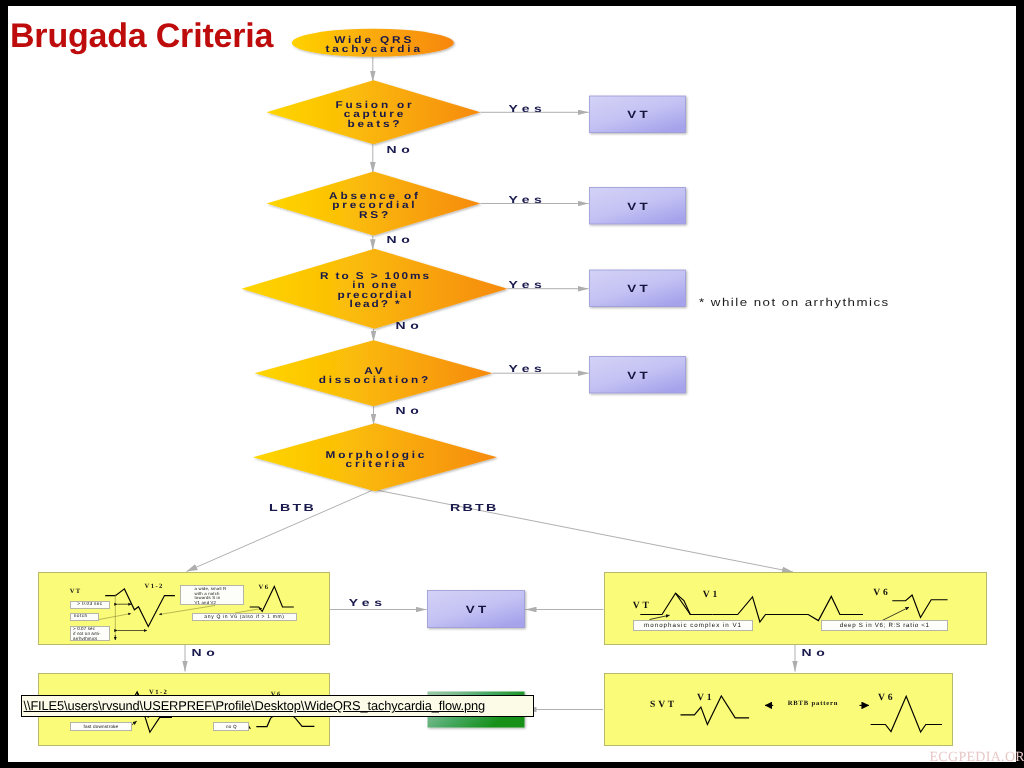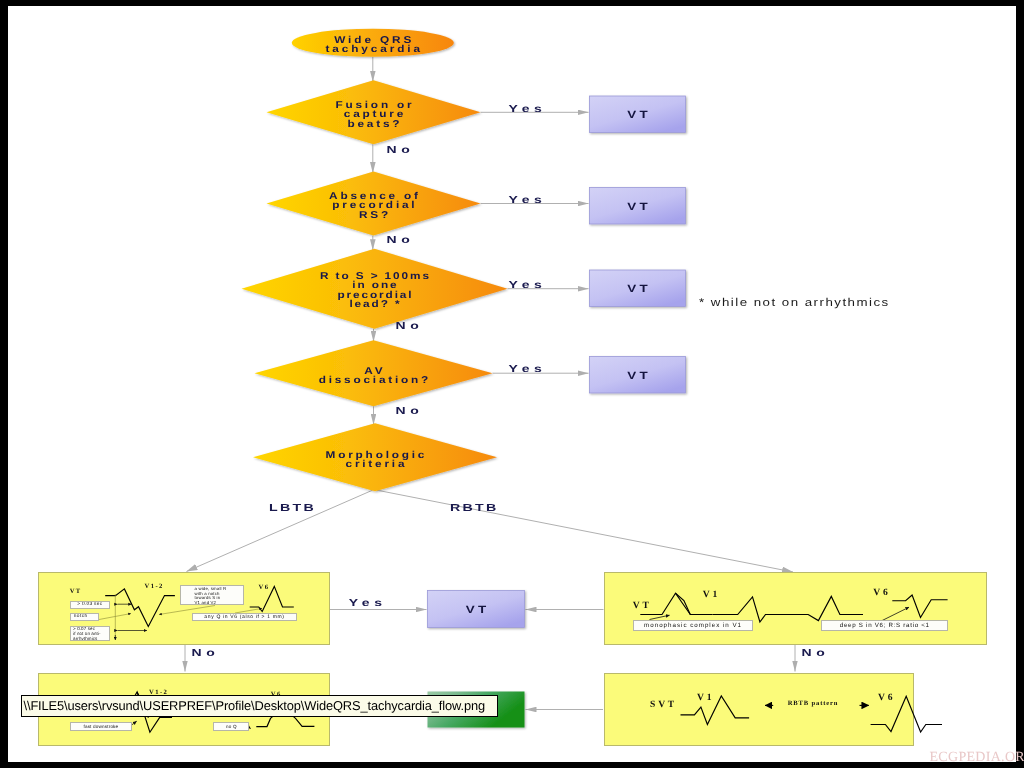--- a/index.html
+++ b/index.html
@@ -86,20 +86,21 @@
         <polygon points="375,423.2 497,457.2 375,491.2 253,457.2" fill="url(#gOrange)" filter="url(#softShadow)"></polygon>
         <rect x="589.5" y="96" width="96" height="36.5" fill="url(#gVT)" stroke="#9B99D8" stroke-width="0.8" filter="url(#softShadow)"></rect>
         <rect x="589.5" y="187.5" width="96" height="36.5" fill="url(#gVT)" stroke="#9B99D8" stroke-width="0.8" filter="url(#softShadow)"></rect>
         <rect x="589.5" y="270" width="96" height="36.5" fill="url(#gVT)" stroke="#9B99D8" stroke-width="0.8" filter="url(#softShadow)"></rect>
         <rect x="589.5" y="356.5" width="96" height="36.5" fill="url(#gVT)" stroke="#9B99D8" stroke-width="0.8" filter="url(#softShadow)"></rect>
         <rect x="427.5" y="590.5" width="97" height="37" fill="url(#gVT)" stroke="#9B99D8" stroke-width="0.8" filter="url(#softShadow)"></rect>
         <rect x="427.5" y="691.5" width="97" height="36" fill="url(#gGreen)" stroke="none" filter="url(#softShadow)"></rect>
       </g>
   </svg>
 
+  <div class="abs" style="left:10px;top:17px;font-size:34px;font-weight:bold;color:#BE0B0B;letter-spacing:-0.2px;">Brugada Criteria</div>
 
   <div id="panels">
       <div style="position:absolute;left:37.5px;top:571.5px;width:292px;height:73px;background:#FBFB7A;border:1px solid #B9B96B;box-sizing:border-box;">
         <svg width="292" height="73" viewBox="0 0 292 73" style="position:absolute;left:0;top:0;overflow:visible">
           <defs>
             <marker id="arrKb" markerWidth="5" markerHeight="5" refX="4.6" refY="2.5" orient="auto">
               <path d="M0,0.3 L5,2.5 L0,4.7 z" fill="#111"></path>
             </marker>
             <marker id="arrKs" markerWidth="7" markerHeight="7" refX="6.6" refY="3.5" orient="auto">
               <path d="M0,0 L7,3.5 L0,7 z" fill="#000"></path>
@@ -171,21 +172,21 @@
           <polyline points="287.3,27.7 300.6,27.7 307.1,22.0 315.5,44.5 326.2,26.7 342.6,26.7" fill="none" stroke="#000" stroke-width="1.15" stroke-linejoin="miter"></polyline>
           <path d="M44.5,46.5 L64.5,42.2" stroke="#111" stroke-width="0.8" fill="none" marker-end="url(#arrKb)"></path>
           <path d="M277.0,47.6 L304.0,34.2" stroke="#111" stroke-width="0.8" fill="none" marker-end="url(#arrKb)"></path>
         </svg>
         <div style="position:absolute;left:28.3px;top:27.6px;font-size:9.6px;font-weight:bold;color:#111;font-family:&quot;Liberation Serif&quot;,serif;letter-spacing:2.8px;white-space:nowrap;">VT</div>
         <div style="position:absolute;left:98.2px;top:16.3px;font-size:9.6px;font-weight:bold;color:#111;font-family:&quot;Liberation Serif&quot;,serif;letter-spacing:2.8px;white-space:nowrap;">V1</div>
         <div style="position:absolute;left:268.7px;top:14.5px;font-size:9.6px;font-weight:bold;color:#111;font-family:&quot;Liberation Serif&quot;,serif;letter-spacing:2.8px;white-space:nowrap;">V6</div>
         <div style="position:absolute;left:28.8px;top:47.1px;width:119.6px;height:11.1px;background:#FDFDFA;border:0.55px solid #B6B6A8;box-sizing:border-box;font-size:6.2px;color:#111;line-height:7.2px;text-align:center;padding:1.2px 1px;overflow:hidden;letter-spacing:1px;">monophasic complex in V1</div>
         <div style="position:absolute;left:216.9px;top:47.6px;width:126.8px;height:11.3px;background:#FDFDFA;border:0.55px solid #B6B6A8;box-sizing:border-box;font-size:6.2px;color:#111;line-height:7.2px;text-align:center;padding:1.2px 1px;overflow:hidden;letter-spacing:0.7px;">deep S in V6; R:S ratio &lt;1</div>
       </div>
-      <div style="position:absolute;left:603.5px;top:672.5px;width:310px;height:73.5px;background:#FBFB7A;border:1px solid #B9B96B;box-sizing:border-box;">
+      <div style="position:absolute;left:603.5px;top:672.5px;width:349px;height:73.5px;background:#FBFB7A;border:1px solid #B9B96B;box-sizing:border-box;">
         <svg width="383.5" height="73.5" viewBox="0 0 383.5 73.5" style="position:absolute;left:0;top:0;overflow:visible">
           <defs>
             <marker id="arrKb" markerWidth="5" markerHeight="5" refX="4.6" refY="2.5" orient="auto">
               <path d="M0,0.3 L5,2.5 L0,4.7 z" fill="#111"></path>
             </marker>
             <marker id="arrKs" markerWidth="7" markerHeight="7" refX="6.6" refY="3.5" orient="auto">
               <path d="M0,0 L7,3.5 L0,7 z" fill="#000"></path>
             </marker>
           </defs>
           <polyline points="75.5,40.9 89.4,40.9 95.9,33.1 102.4,50.5 116.3,22.0 130.2,43.9 144.1,43.9" fill="none" stroke="#000" stroke-width="1.15" stroke-linejoin="miter"></polyline>
@@ -258,17 +259,17 @@
 
   <div class="abs" style="left:699px;top:296.2px;font-size:13.3px;color:#1A1A1A;letter-spacing:1.48px;white-space:nowrap;
               transform:scaleY(0.85);transform-origin:top left;">* while not on arrhythmics</div>
 
   <div class="abs edgelbl" style="left:269px;top:502.3px;font-size:14.2px;letter-spacing:2.3px;">LBTB</div>
   <div class="abs edgelbl" style="left:450px;top:502.0px;font-size:14.2px;letter-spacing:2.3px;">RBTB</div>
 
   <div class="abs" style="left:929.5px;top:750.3px;font-size:14px;color:#E9C8C8;letter-spacing:0.3px;
               font-family:'Liberation Serif',serif;font-variant:small-caps;white-space:nowrap;">ECGPEDIA.ORG</div>
 
-  <div class="abs" style="left:21px;top:695px;width:477px;height:21.5px;background:#FBFBE8;border:1.6px solid #000;
-              box-sizing:border-box;overflow:hidden;display:flex;align-items:center;">
+  <div class="abs" style="left:21px;top:695px;width:513px;height:21.5px;background:#FBFBE8;border:1.6px solid #000;
+              box-sizing:border-box;overflow:hidden;display:flex;align-items:center;text-decoration:underline;">
     <div style="font-size:12.85px;color:#000;white-space:nowrap;padding:0 0 0 1.5px;line-height:13px;letter-spacing:-0.12px;">\\FILE5\users\rvsund\USERPREF\Profile\Desktop\WideQRS_tachycardia_flow.png</div>
   </div>
 </div>
 
 </body></html>

